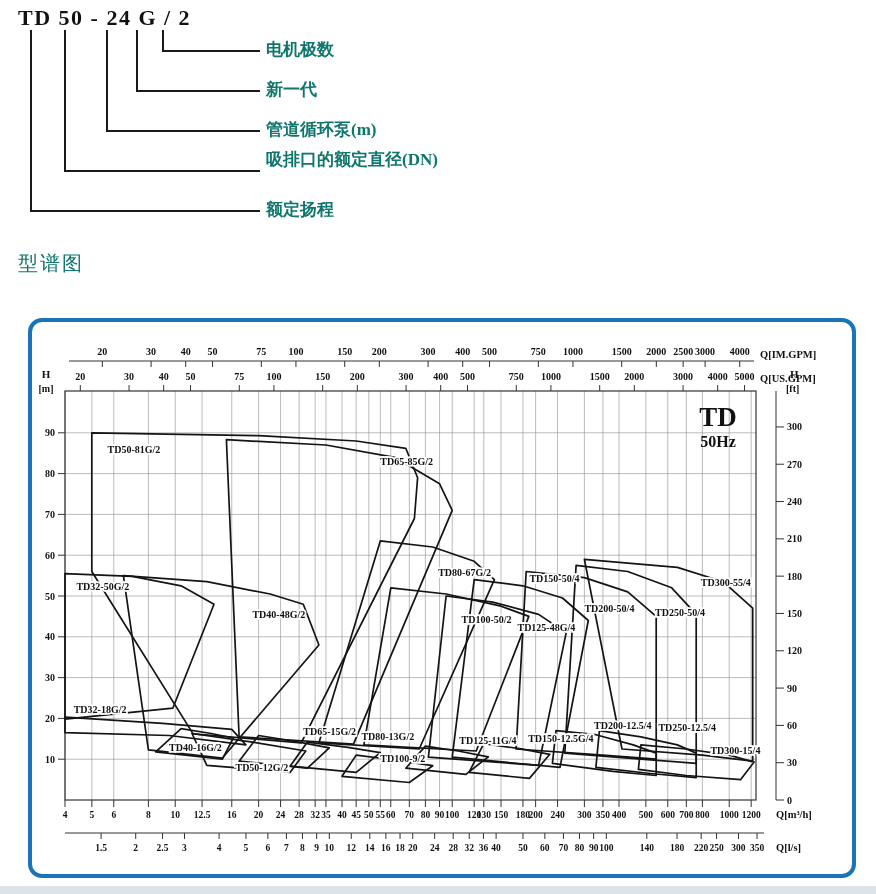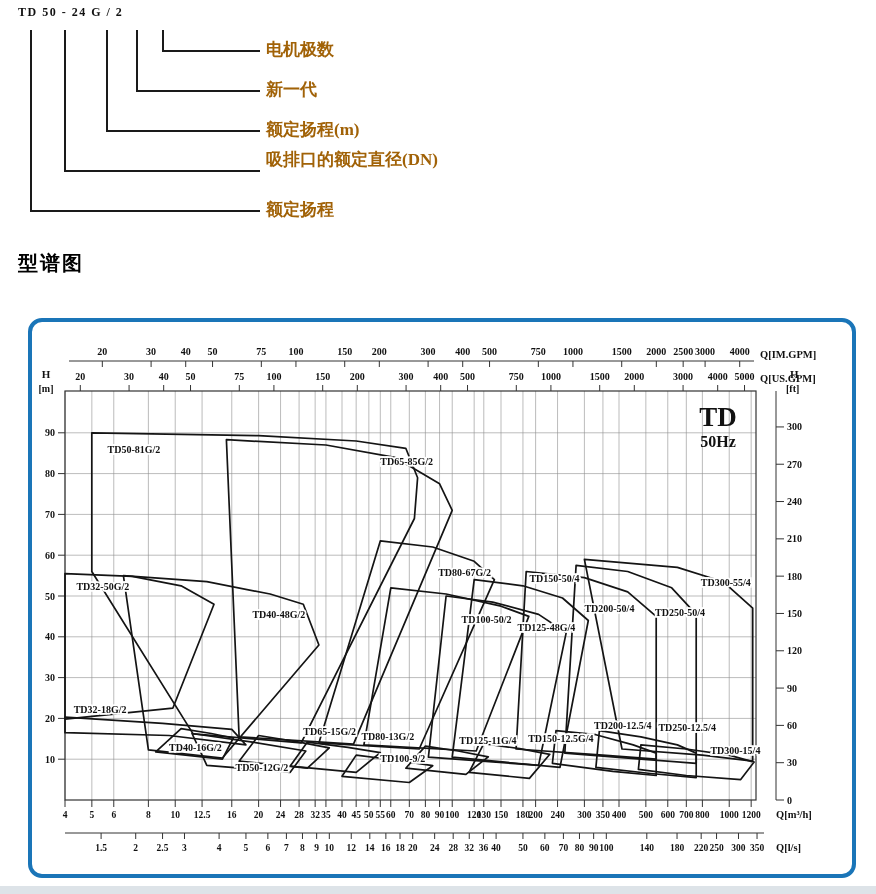--- a/index.html
+++ b/index.html
@@ -1,33 +1,33 @@
 <!DOCTYPE html>
 <html><head>
 <meta charset="utf-8">
 <style>
   html,body{margin:0;padding:0;}
   body{
     width:876px;height:894px;position:relative;background:#ffffff;
     font-family:"Liberation Serif","DejaVu Serif",serif;color:#1a1a1a;overflow:hidden;
   }
   .model-code{
-    position:absolute;left:18px;top:5px;font-size:12px;font-weight:bold;
+    position:absolute;left:18px;top:5px;font-size:22px;font-weight:bold;
     letter-spacing:1.5px;color:#111;
   }
   .connector{
     position:absolute;top:30px;
     border-left:2px solid #1a1a1a;border-bottom:2px solid #1a1a1a;
   }
   .nom-label{
-    position:absolute;left:266px;font-size:17px;font-weight:600;color:#a16207;
+    position:absolute;left:266px;font-size:17px;font-weight:600;color:#0f766e;
     font-family:"Liberation Serif","DejaVu Serif",serif;white-space:nowrap;
   }
   .section-heading{
-    position:absolute;left:18px;top:250px;font-size:20px;font-weight:bold;color:#000000;
+    position:absolute;left:18px;top:250px;font-size:20px;font-weight:normal;color:#0f766e;
     font-family:"Liberation Sans","DejaVu Sans",sans-serif;letter-spacing:2px;
   }
   .chart-frame{
     position:absolute;left:28px;top:318px;width:820px;height:552px;
     border:4px solid #1a75b8;border-radius:14px;background:#ffffff;
   }
   .chart-svg{position:absolute;left:28px;top:318px;}
   .page-bottom-strip{
     position:absolute;left:0;bottom:0;width:876px;height:8px;background:#dde3e8;
   }
@@ -39,21 +39,21 @@
   <div class="model-code">TD 50 - 24 G / 2</div>
 
   <div class="connector" style="left:162px;width:96px;height:20px;"></div>
   <div class="connector" style="left:136px;width:122px;height:60px;"></div>
   <div class="connector" style="left:106px;width:152px;height:100px;"></div>
   <div class="connector" style="left:64px;width:194px;height:140px;"></div>
   <div class="connector" style="left:30px;width:228px;height:180px;"></div>
 
   <div class="nom-label" style="top:38px">电机极数</div>
   <div class="nom-label" style="top:78px">新一代</div>
-  <div class="nom-label" style="top:118px">额定扬程(m)</div>
+  <div class="nom-label" style="top:118px">管道循环泵(m)</div>
   <div class="nom-label" style="top:148px">吸排口的额定直径(DN)</div>
   <div class="nom-label" style="top:198px">额定扬程</div>
 </div>
 
 <div class="section-heading">型谱图</div>
 
 <div class="chart-frame" style="border-color: rgb(26, 117, 184);"></div>
 <svg class="chart-svg" width="820" height="552" viewBox="4 4 820 552">
     <line x1="41" y1="77" x2="41" y2="486" stroke="#8d8d8d" stroke-width="0.6"></line>
     <line x1="67.84407360323164" y1="77" x2="67.84407360323164" y2="486" stroke="#8d8d8d" stroke-width="0.6"></line>

